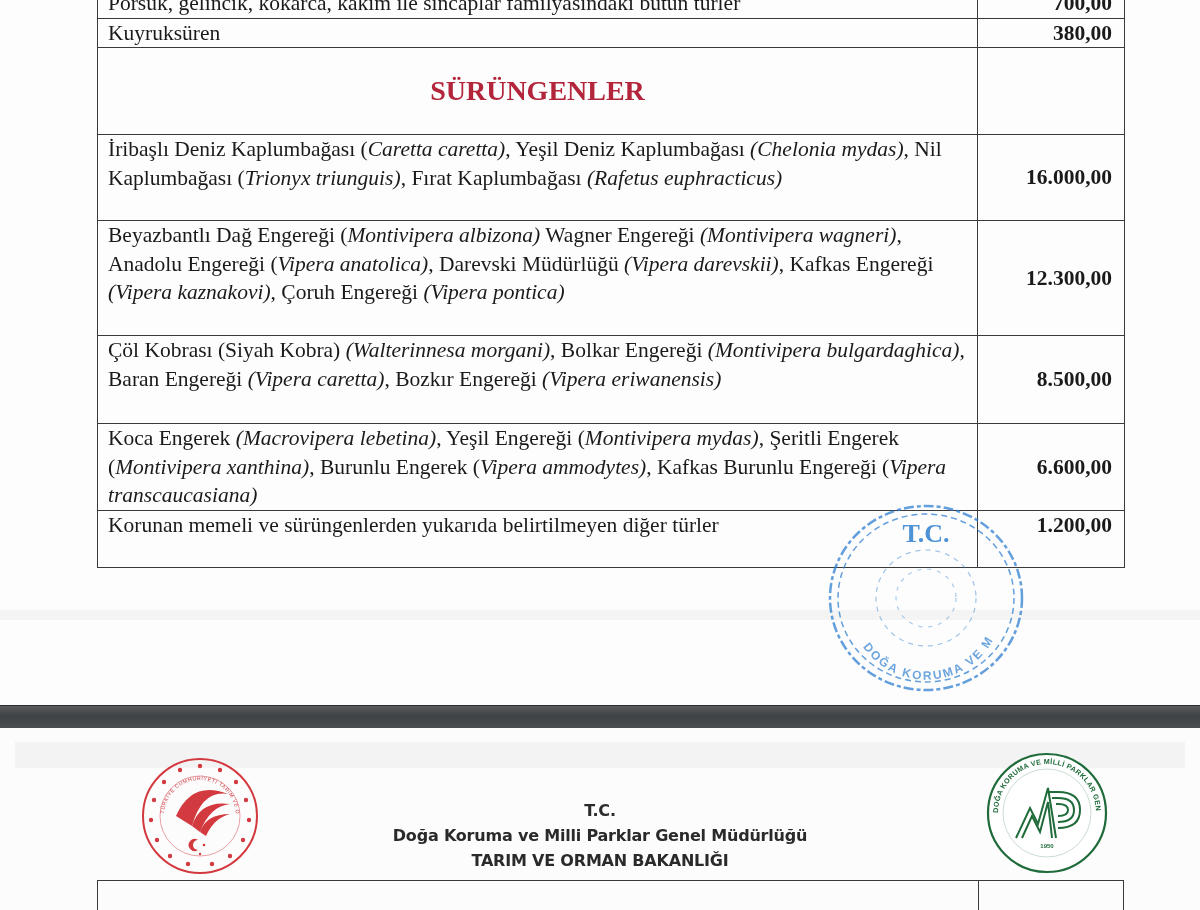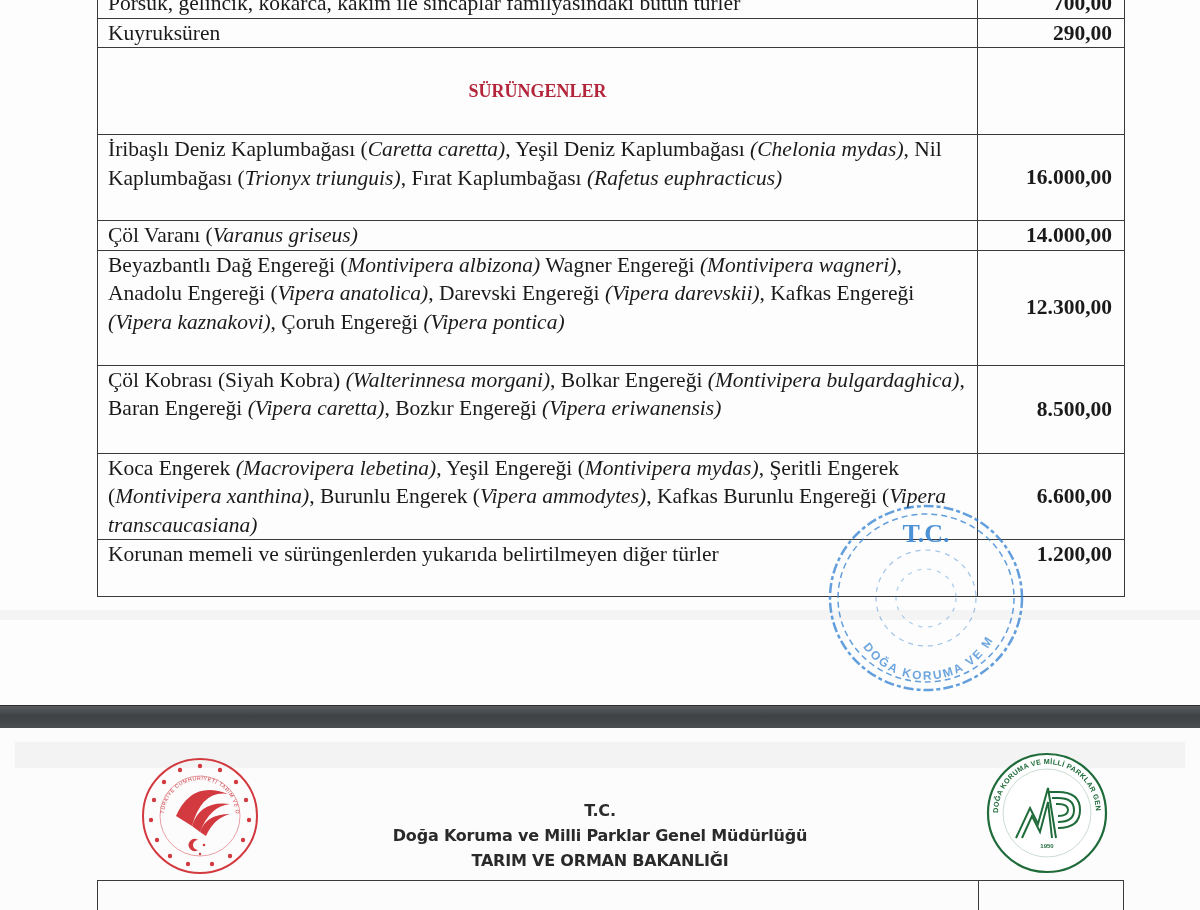--- a/index.html
+++ b/index.html
@@ -7,21 +7,21 @@
     width: 1200px; height: 910px; overflow: hidden; position: relative;
     background: #ffffff;
     font-family: "Liberation Serif", "DejaVu Serif", serif;
     color: #1a1a1a;
   }
   .page1 { position: absolute; left: 0; top: 0; width: 1200px; height: 874px; background: #fdfdfd; }
   .tbl { position: absolute; left: 97px; top: -12px; width: 1027px; border-collapse: collapse; table-layout: fixed; }
   .tbl td { border: 1.5px solid #3a3a3a; padding: 0 10px; font-size: 21.5px; line-height: 28.5px; vertical-align: top; }
   .tbl td.val { text-align: right; font-weight: bold; vertical-align: middle; padding-right: 12px; }
   .tbl td.valtop { vertical-align: top; }
-  .tbl td.heading { text-align: center; color: #b3253b; font-weight: bold; font-size: 18px; vertical-align: middle; }
+  .tbl td.heading { text-align: center; color: #b3253b; font-weight: bold; font-size: 28px; vertical-align: middle; }
   .tbl i { }
   .stamp { position: absolute; left: 826px; top: 498px; width: 200px; height: 195px; pointer-events: none; }
   .divider-bar {
     position: absolute; left: 0; top: 705px; width: 1200px; height: 22px;
     background: linear-gradient(#5a5d60, #3f4245 45%, #4b4e51);
     border-top: 1px solid #2b2d2f; border-bottom: 1px solid #9a9a9a;
   }
   .page2 { position: absolute; left: 0; top: 728px; width: 1200px; height: 182px; background: #fcfcfc; }
   .hdr { position: absolute; left: 360px; top: 70px; width: 480px; text-align: center;
          font-family: "DejaVu Sans", "Liberation Sans", sans-serif; font-weight: bold; color: #2a2a2a; }
@@ -43,36 +43,32 @@
         <col style="width:880px">
         <col style="width:147px">
       </colgroup>
     <tbody id="tbody">
         <tr style="height: 22px;">
           <td style="vertical-align: bottom;"><span>Porsuk, gelincik, kokarca, kakım ile sincaplar familyasındaki bütün türler</span></td>
           <td class="val" style="vertical-align: bottom;">700,00</td>
         </tr>
         <tr style="height: 28px;">
           <td><span>Kuyruksüren</span></td>
-          <td class="val">290,00</td>
+          <td class="val">380,00</td>
         </tr>
         <tr style="height: 87px;">
           <td class="heading" style="color: rgb(179, 37, 59);">SÜRÜNGENLER</td>
           <td></td>
         </tr>
         <tr style="height: 86px;">
           <td><span>İribaşlı Deniz Kaplumbağası (</span><i>Caretta caretta)</i><span>, Yeşil Deniz Kaplumbağası </span><i>(Chelonia mydas)</i><span>,  Nil Kaplumbağası (</span><i>Trionyx triunguis)</i><span>, Fırat Kaplumbağası </span><i>(Rafetus euphracticus)</i></td>
           <td class="val">16.000,00</td>
         </tr>
-        <tr style="height: 29px;">
-          <td><span>Çöl Varanı (</span><i>Varanus griseus)</i></td>
-          <td class="val">14.000,00</td>
-        </tr>
         <tr style="height: 115px;">
-          <td><span>Beyazbantlı Dağ Engereği (</span><i>Montivipera albizona)</i><span> Wagner Engereği </span><i>(Montivipera wagneri)</i><span>, Anadolu Engereği (</span><i>Vipera anatolica)</i><span>, Darevski Engereği </span><i>(Vipera darevskii)</i><span>, Kafkas Engereği </span><i>(Vipera kaznakovi)</i><span>, Çoruh Engereği </span><i>(Vipera pontica)</i></td>
+          <td><span>Beyazbantlı Dağ Engereği (</span><i>Montivipera albizona)</i><span> Wagner Engereği </span><i>(Montivipera wagneri)</i><span>, Anadolu Engereği (</span><i>Vipera anatolica)</i><span>, Darevski Müdürlüğü </span><i>(Vipera darevskii)</i><span>, Kafkas Engereği </span><i>(Vipera kaznakovi)</i><span>, Çoruh Engereği </span><i>(Vipera pontica)</i></td>
           <td class="val">12.300,00</td>
         </tr>
         <tr style="height: 88px;">
           <td><span>Çöl Kobrası (Siyah Kobra) </span><i>(Walterinnesa morgani)</i><span>, Bolkar Engereği </span><i>(Montivipera bulgardaghica)</i><span>, Baran Engereği </span><i>(Vipera caretta)</i><span>, Bozkır Engereği </span><i>(Vipera eriwanensis)</i></td>
           <td class="val">8.500,00</td>
         </tr>
         <tr style="height: 85px;">
           <td><span>Koca Engerek </span><i>(Macrovipera lebetina)</i><span>, Yeşil Engereği (</span><i>Montivipera mydas)</i><span>, Şeritli Engerek (</span><i>Montivipera xanthina)</i><span>, Burunlu Engerek (</span><i>Vipera ammodytes)</i><span>, Kafkas Burunlu Engereği (</span><i>Vipera transcaucasiana)</i></td>
           <td class="val">6.600,00</td>
         </tr>

